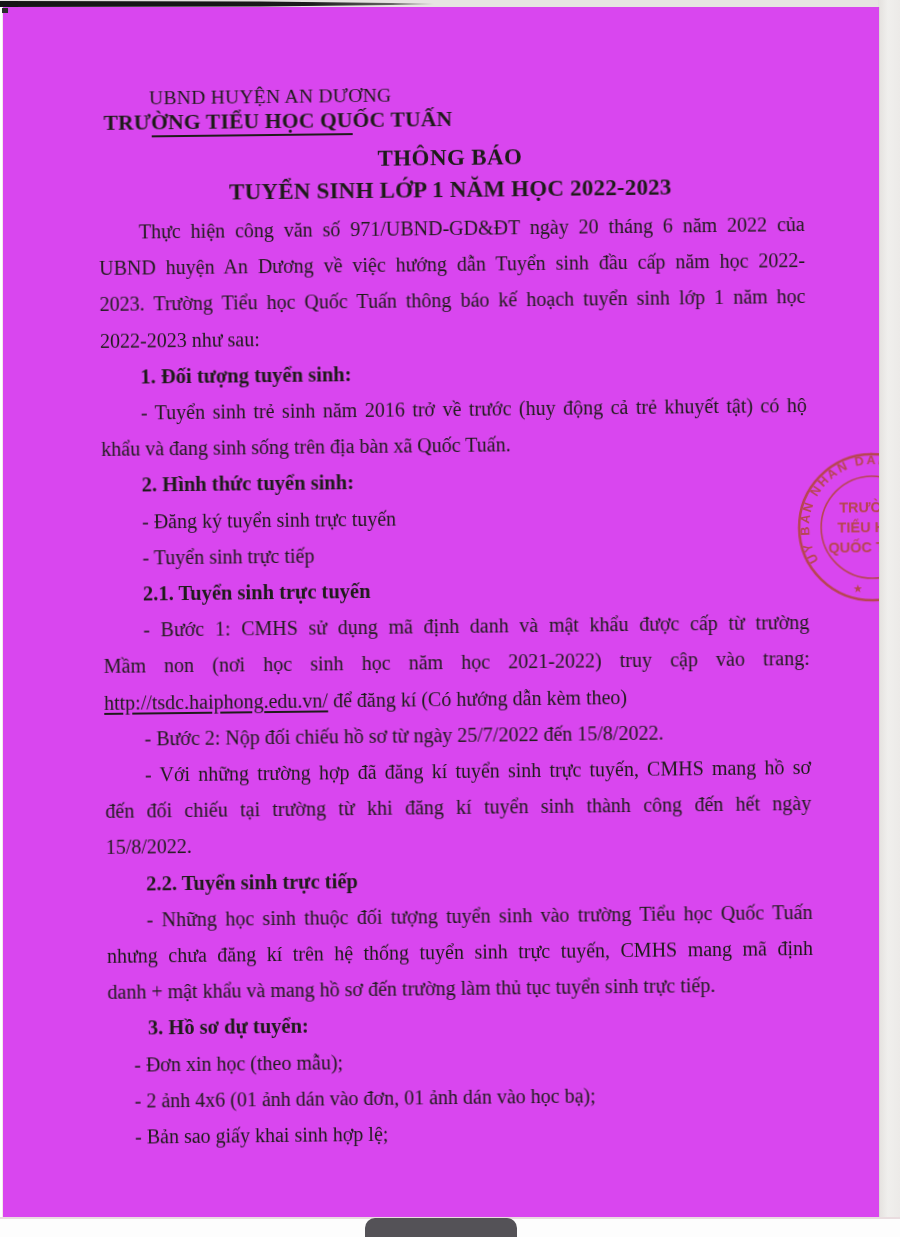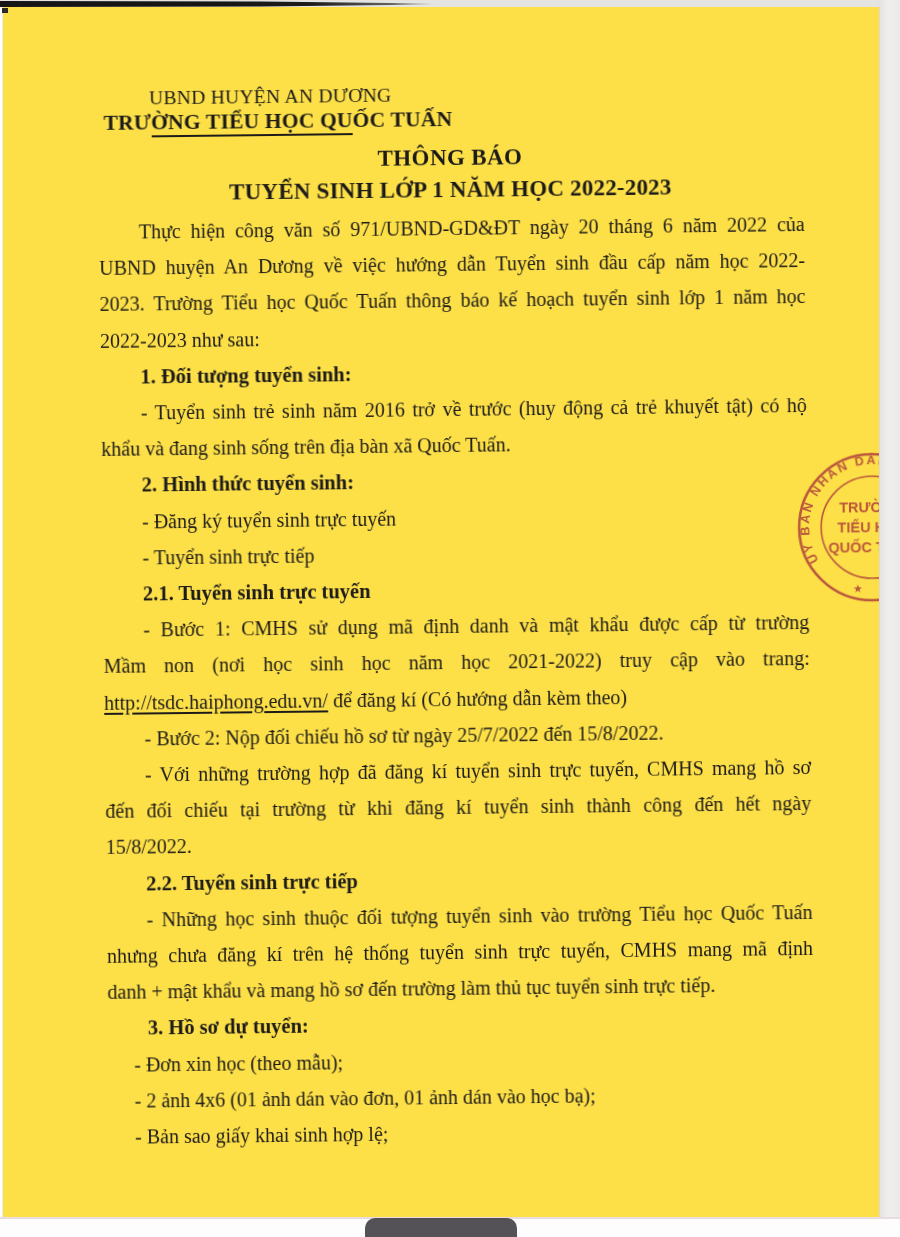--- a/index.html
+++ b/index.html
@@ -14,21 +14,21 @@
     background:linear-gradient(to right,#e3e0dd,#f0efed 45%,#eceae8);}
   .bottom-strip{position:absolute;left:0;top:1217px;width:900px;height:20px;background:#fdfdfd;
     border-top:2px solid #e9dcdf;}
   .top-bar{position:absolute;left:0;top:1px;width:434px;height:6px;z-index:5;
     background:linear-gradient(to right,#161616 50%,#1c1c1c 72%,rgba(28,28,28,.65) 90%,rgba(28,28,28,0));
     clip-path:polygon(0 0,60% 10%,100% 40%,100% 60%,60% 90%,0 100%);}
   .corner-dot{position:absolute;left:2px;top:8px;width:6px;height:5px;background:#2a2a2a;z-index:5;}
 
   
   .paper{position:absolute;left:2px;top:7px;width:876px;height:1210px;overflow:hidden;
-    background:#fde047;border-right:1px solid #dcd8d4;border-left:1px solid #f3e9ea;}
+    background:#d946ef;border-right:1px solid #dcd8d4;border-left:1px solid #f3e9ea;}
   .tilt{position:absolute;left:-2px;top:-7px;width:900px;height:1237px;
     transform:rotate(-0.65deg);transform-origin:450px 600px;
     filter:blur(0.25px);color:#1d1b19;}
 
   .issuer{position:absolute;left:108px;top:82px;width:334px;text-align:center;line-height:25px;}
   .issuer-l1{font-size:19.5px;letter-spacing:.3px;}
   .issuer-l2{font-size:21.5px;font-weight:bold;letter-spacing:.2px;white-space:nowrap;}
   .u{border-bottom:2.2px solid #1d1b19;padding-bottom:1px;}
 
   .notice-title{position:absolute;left:100px;top:142px;width:708px;text-align:center;

